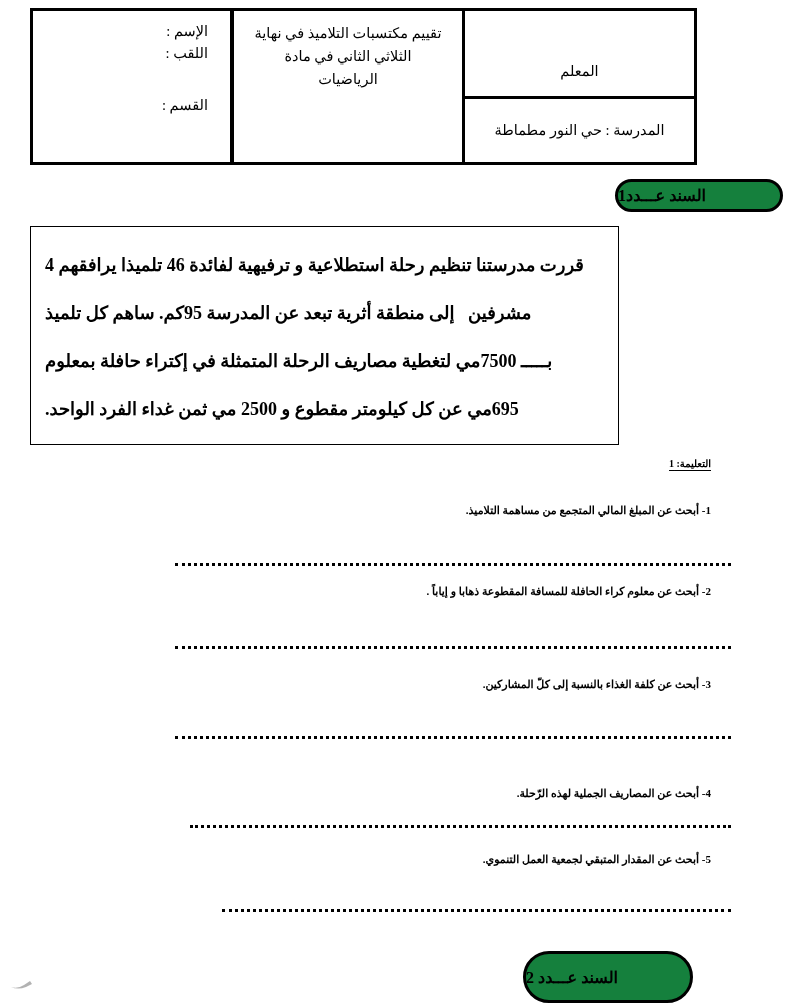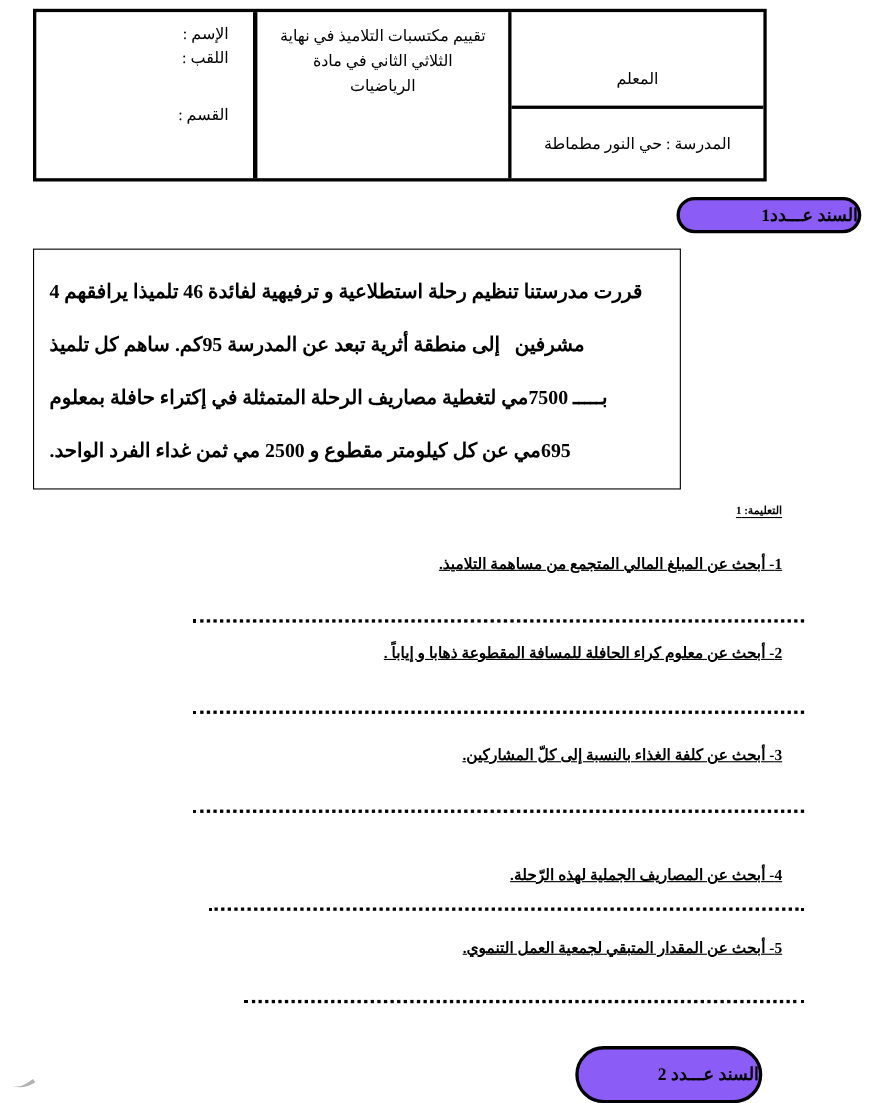--- a/index.html
+++ b/index.html
@@ -88,26 +88,26 @@
     line-height: 1.5;
     padding-right: 4px;
   }
   .field-gap { height: 30px; }
 
   .tbl-txt { font-size: 14.5px; }
 
   
   .badge {
     position: absolute;
-    background: #8b5cf6;
+    background: #15803d;
     border: 3px solid #000;
     border-radius: 999px;
     display: flex;
     align-items: center;
-    justify-content: flex-start;
+    justify-content: flex-end;
     box-sizing: border-box;
     font-weight: bold;
     font-size: 16px;
     letter-spacing: 0.5px;
     color: #000;
   }
   .badge-top {
     right: 28px;
     top: 179px;
     width: 168px;
@@ -154,26 +154,25 @@
     text-decoration: underline;
     text-underline-offset: 3px;
     direction: rtl;
     margin-left: 23px;
   }
 
   
   .question {
     position: absolute;
     right: 100px;
-    font-size: 14px;
+    font-size: 11px;
     font-weight: bold;
     direction: rtl;
     text-align: right;
     white-space: nowrap;
-    text-decoration: underline;
   }
 
   .dotline {
     position: absolute;
     height: 3px;
     border-bottom: 3px dotted #000;
   }
 
   
   .scan-artifact {

